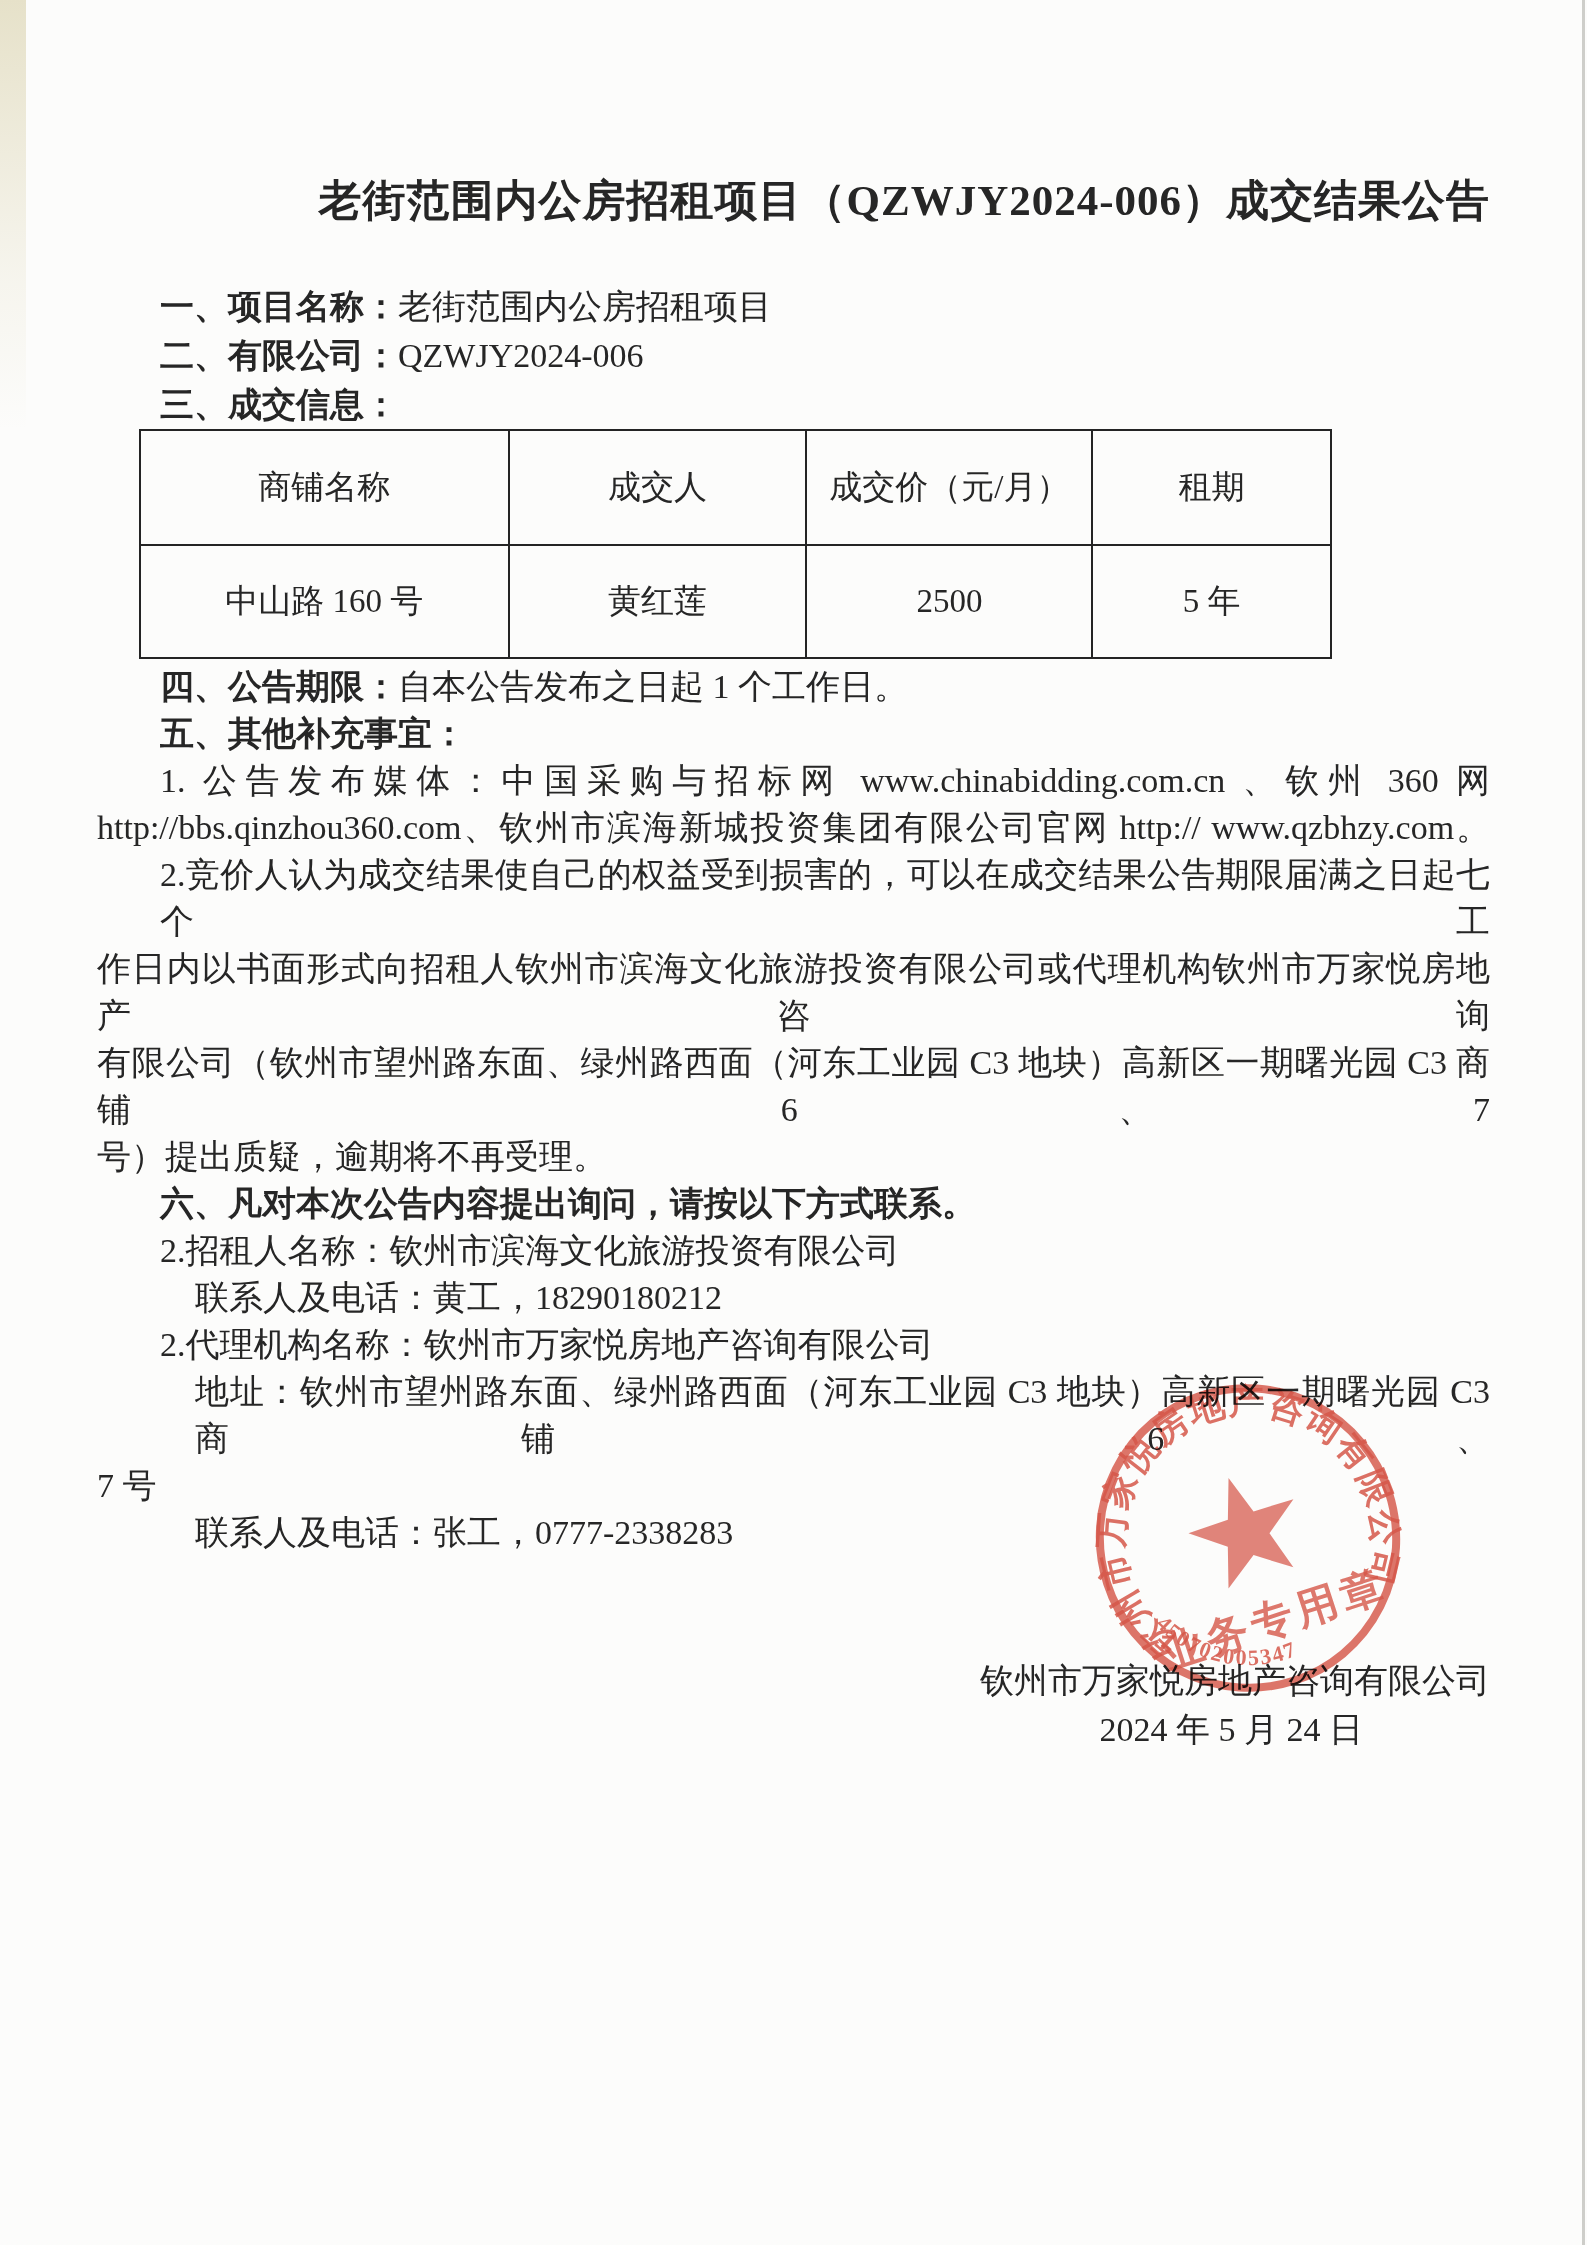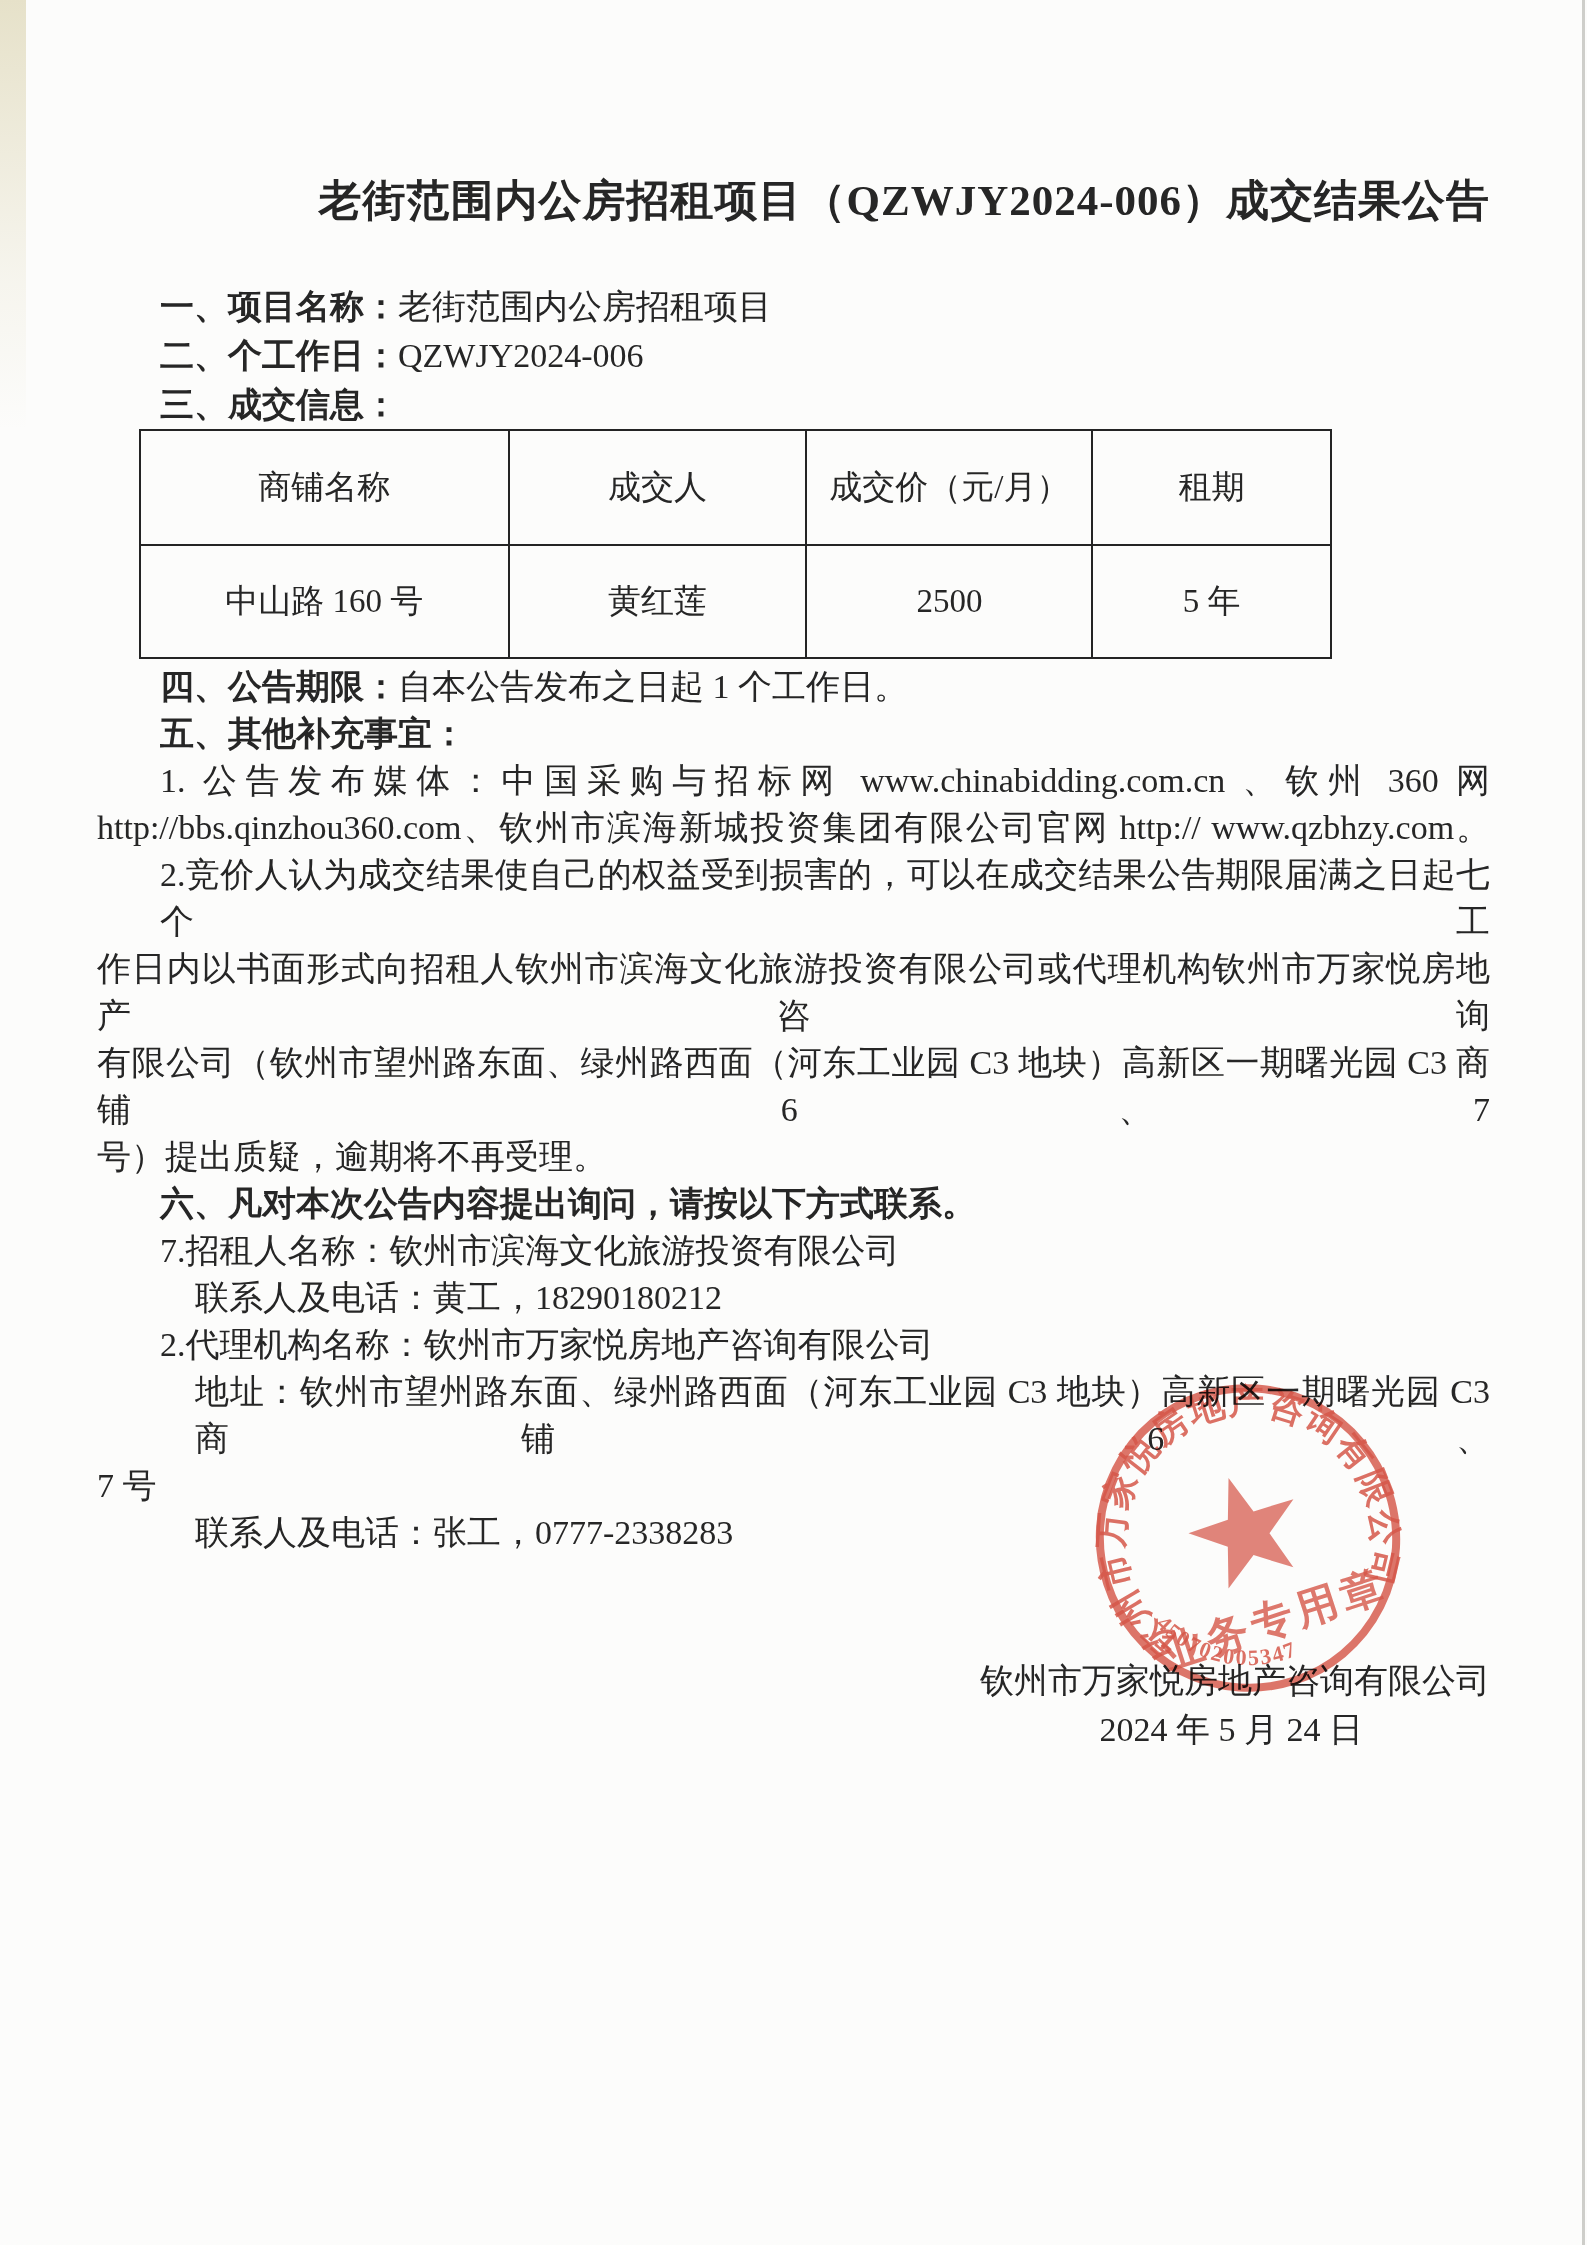--- a/index.html
+++ b/index.html
@@ -55,21 +55,21 @@
 
 <div class="edge-left"></div>
 <div class="edge-right"></div>
 
 <div class="page">
 
   <div class="doc-title">老街范围内公房招租项目（QZWJY2024-006）成交结果公告</div>
 
   <div class="meta">
     <div class="line ind1"><span class="b">一、项目名称：</span><span>老街范围内公房招租项目</span></div>
-    <div class="line ind1"><span class="b">二、个工作日：</span><span>QZWJY2024-006</span></div>
+    <div class="line ind1"><span class="b">二、有限公司：</span><span>QZWJY2024-006</span></div>
     <div class="line ind1"><span class="b">三、成交信息：</span></div>
   </div>
 
   <table class="deal">
     <tbody>
       <tr class="hrow">
         <td class="c1">商铺名称</td>
         <td class="c2">成交人</td>
         <td class="c3">成交价（元/月）</td>
         <td class="c4">租期</td>
@@ -86,21 +86,21 @@
   <div class="bodylines">
     <div class="line ind1"><span class="b">四、公告期限：</span><span>自本公告发布之日起 1 个工作日。</span></div>
     <div class="line ind1"><span class="b">五、其他补充事宜：</span></div>
     <div class="line ind1 jl">1. 公告发布媒体：中国采购与招标网 www.chinabidding.com.cn 、钦州 360 网</div>
     <div class="line jl">http://bbs.qinzhou360.com、钦州市滨海新城投资集团有限公司官网 http:// www.qzbhzy.com。</div>
     <div class="line ind1 jl">2.竞价人认为成交结果使自己的权益受到损害的，可以在成交结果公告期限届满之日起七个工</div>
     <div class="line jl">作日内以书面形式向招租人钦州市滨海文化旅游投资有限公司或代理机构钦州市万家悦房地产咨询</div>
     <div class="line jl">有限公司（钦州市望州路东面、绿州路西面（河东工业园 C3 地块）高新区一期曙光园 C3 商铺 6、7</div>
     <div class="line">号）提出质疑，逾期将不再受理。</div>
     <div class="line ind1"><span class="b">六、凡对本次公告内容提出询问，请按以下方式联系。</span></div>
-    <div class="line ind1">7.招租人名称：钦州市滨海文化旅游投资有限公司</div>
+    <div class="line ind1">2.招租人名称：钦州市滨海文化旅游投资有限公司</div>
     <div class="line ind2">联系人及电话：黄工，18290180212</div>
     <div class="line ind1">2.代理机构名称：钦州市万家悦房地产咨询有限公司</div>
     <div class="line ind2 jl">地址：钦州市望州路东面、绿州路西面（河东工业园 C3 地块）高新区一期曙光园 C3 商铺 6、</div>
     <div class="line">7 号</div>
     <div class="line ind2">联系人及电话：张工，0777-2338283</div>
   </div>
 
   <div class="sig">
     <div class="sig-company">钦州市万家悦房地产咨询有限公司</div>
     <div class="sig-date">2024 年 5 月 24 日</div>

